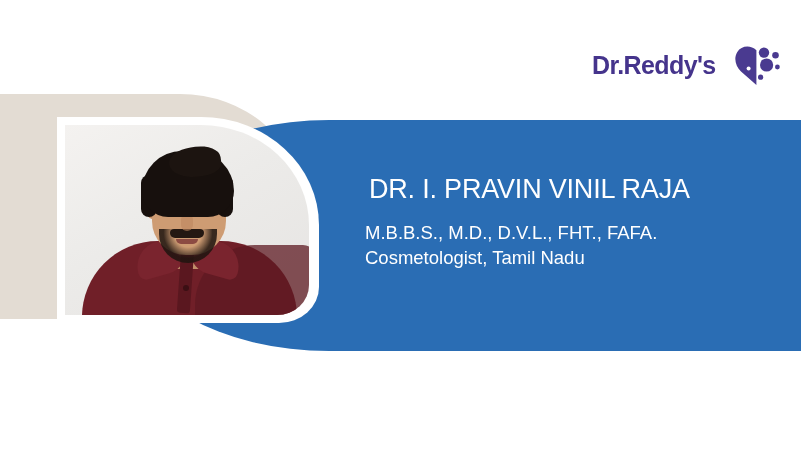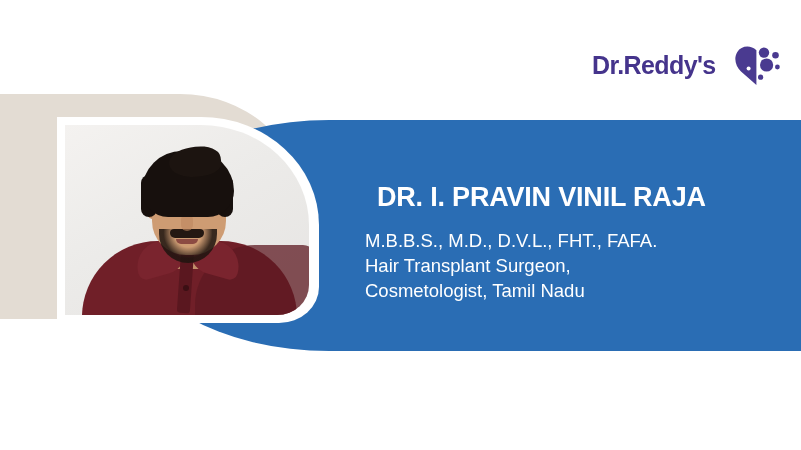--- a/index.html
+++ b/index.html
@@ -272,24 +272,24 @@
   }
 
   
   .text-block {
     position: absolute;
     left: 365px;
     top: 168px;
     width: 420px;
   }
   .doctor-name {
-    margin: 12px;
+    margin: 4px;
     color: #ffffff;
     font-size: 27px;
-    font-weight: 700;
+    font-weight: 400;
     letter-spacing: -0.2px;
     line-height: 34px;
     white-space: nowrap;
   }
   .credentials {
     margin: 14px 0 0 0;
     padding: 0;
     list-style: none;
   }
   .credentials li {
@@ -354,21 +354,20 @@
         <div class="p-hair"></div>
         <div class="p-hair-tuft"></div>
       </div>
     </div>
   </div>
 
   <div class="text-block">
     <h1 class="doctor-name">DR. I. PRAVIN VINIL RAJA</h1>
     <ul class="credentials">
       <li>M.B.B.S., M.D., D.V.L., FHT., FAFA.</li>
-      <li>Hair Transplant Surgeon,</li>
       <li>Cosmetologist, Tamil Nadu</li>
     </ul>
   </div>
 
   <div class="brand-logo">
     <span class="brand-wordmark">Dr.Reddy's</span>
     <svg class="brand-mark" width="48" height="42" viewBox="0 0 48 42">
 
       <path d="M22.4 6.2 C16.5 0.6 7.2 1.6 3.3 8.0 C-0.6 14.4 1.6 22.2 7.0 27.6 L22.4 41.0 Z" fill="#4A3A90"></path>
       <circle cx="14.6" cy="24.4" r="2.0" fill="#ffffff"></circle>

